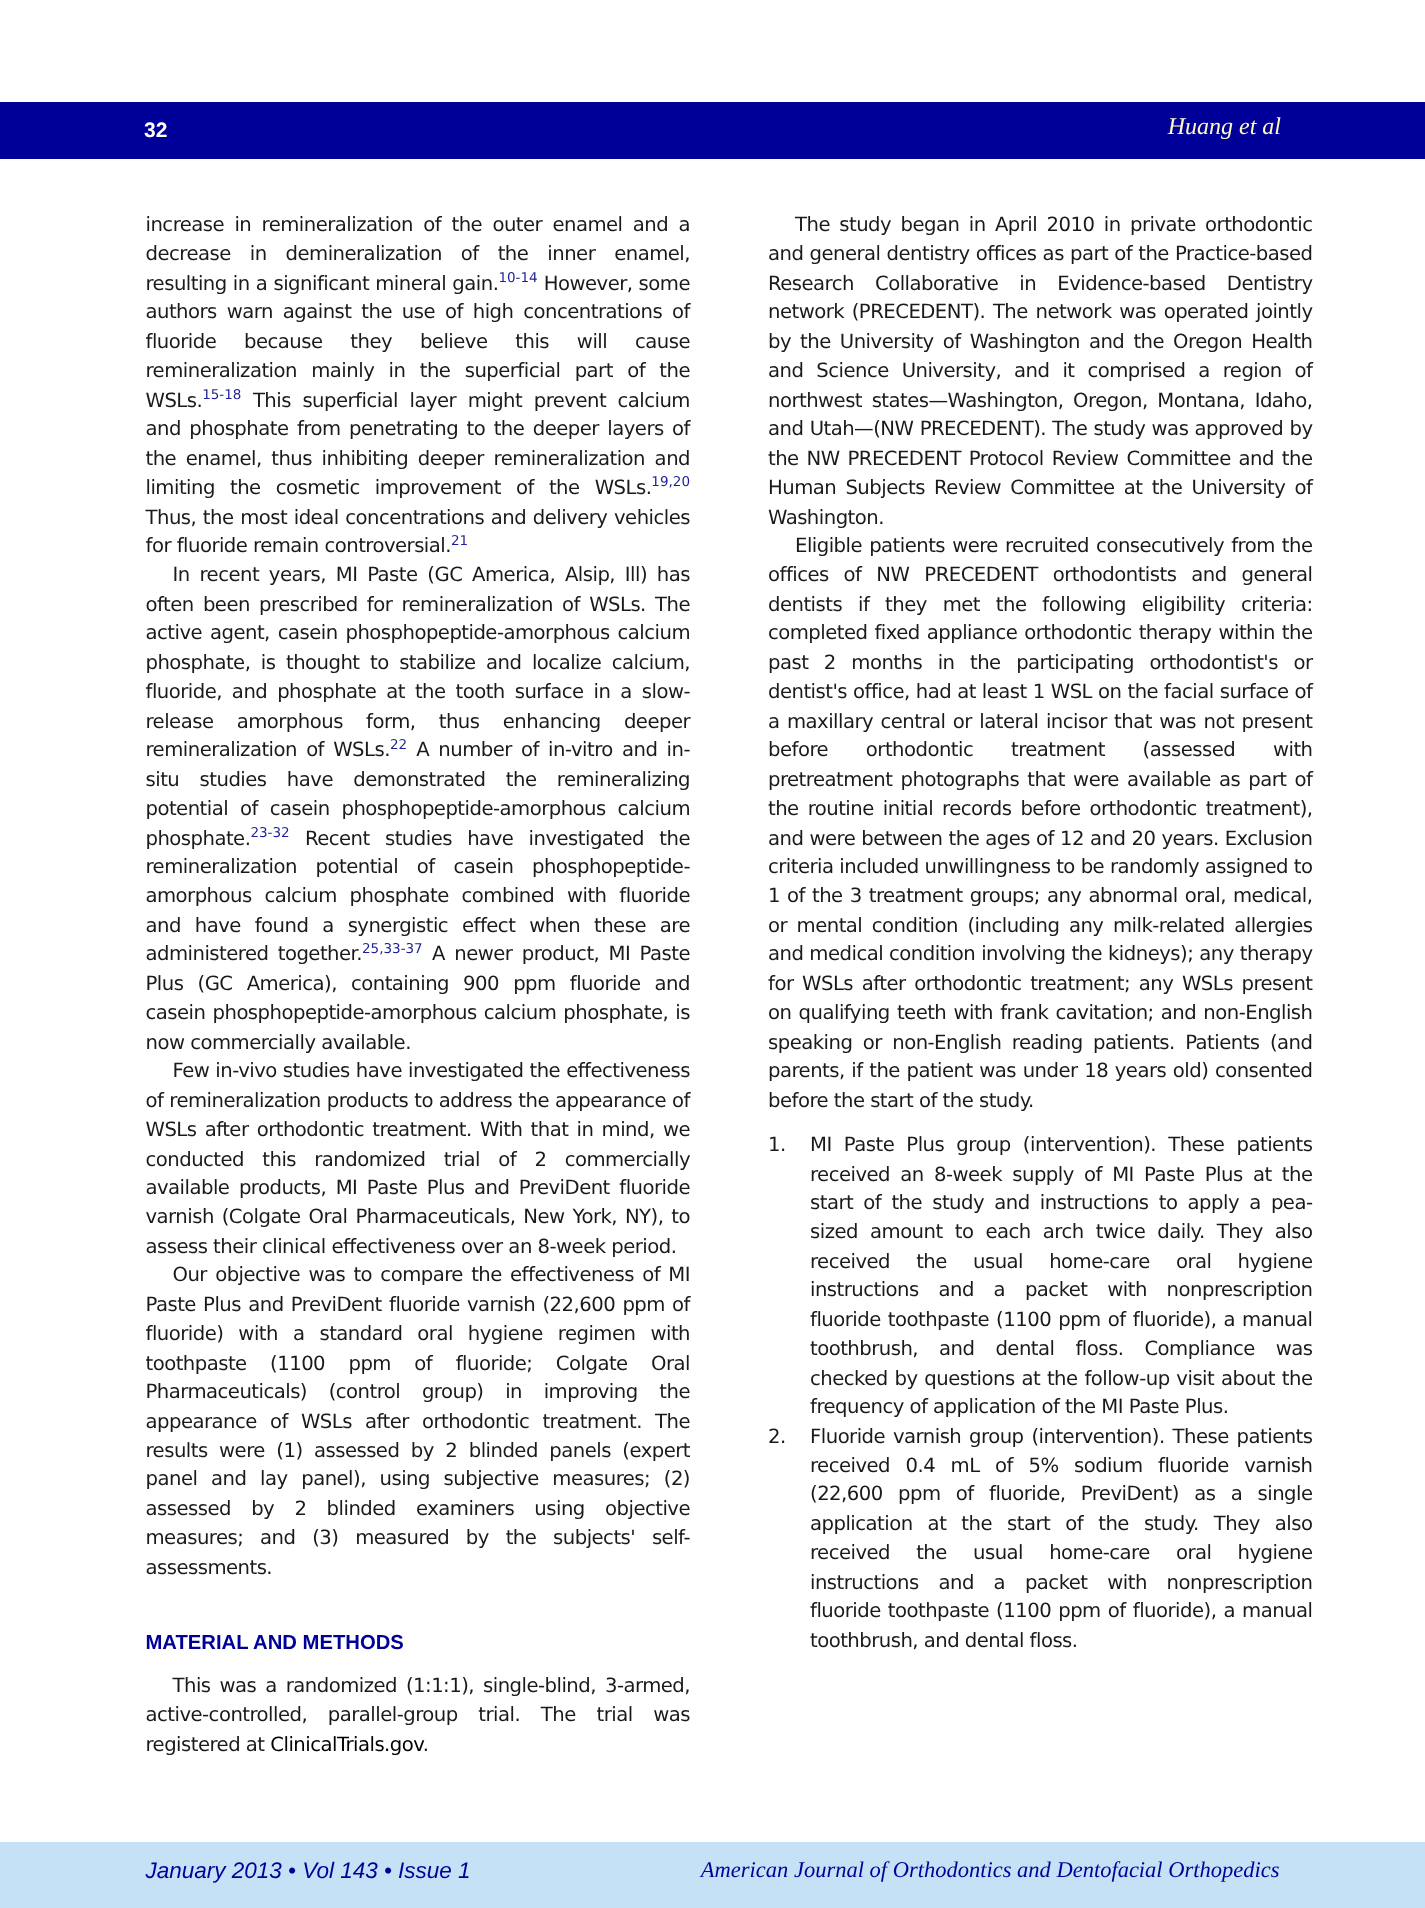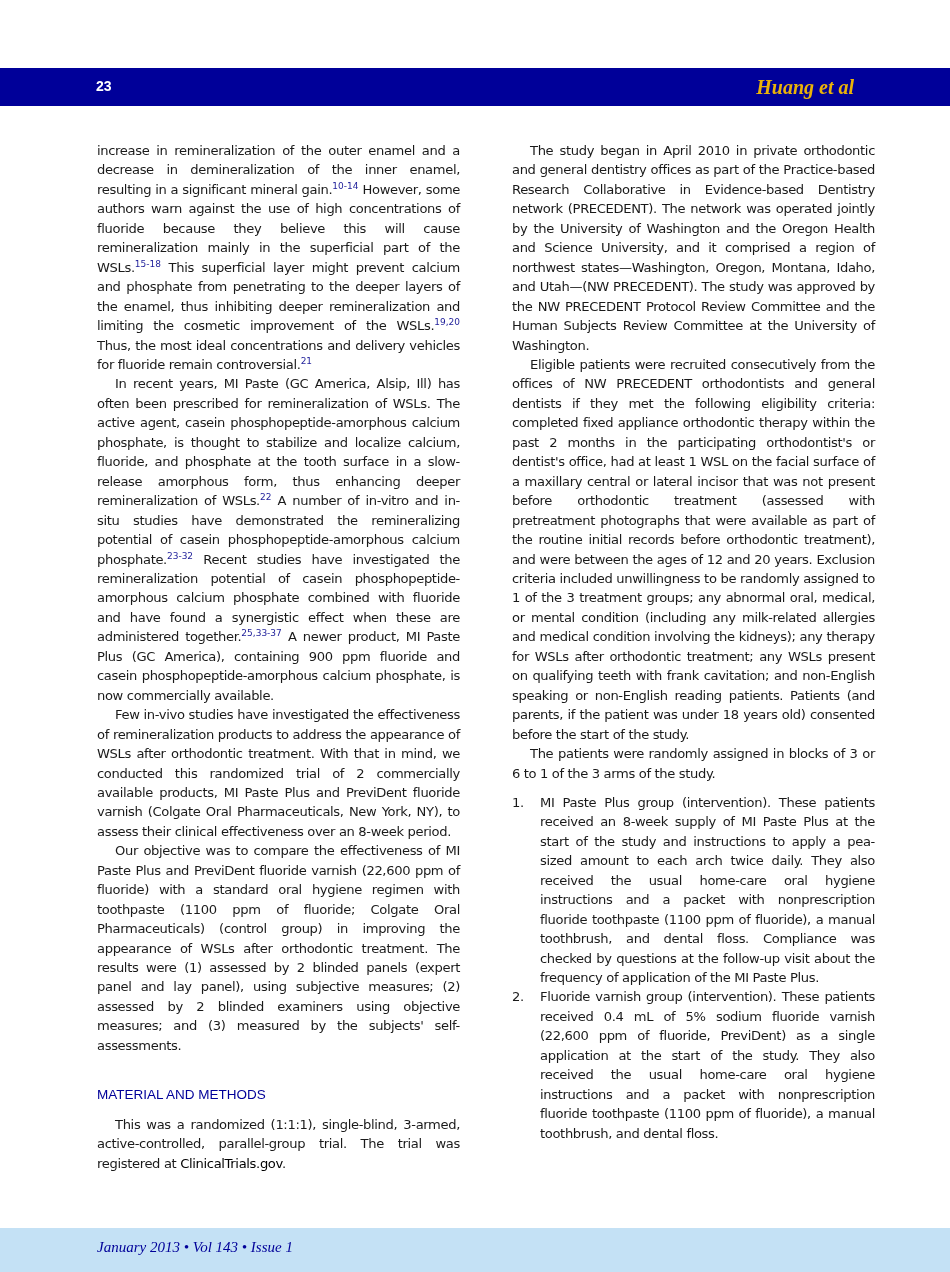--- a/index.html
+++ b/index.html
@@ -7,85 +7,85 @@
   .header-bar {
     position: absolute; left: 0; top: 68px; width: 950px; height: 38px;
     background: #000099;
   }
   .page-number {
     position: absolute; left: 96px; top: 10px;
     font-family: "Liberation Sans", sans-serif; font-weight: bold; font-size: 14px; color: #ffffff;
   }
   .running-head {
     position: absolute; right: 96px; top: 8px;
-    font-family: "Liberation Serif", serif; font-style: italic; font-size: 20px; color: #eab308; font-weight: bold;
+    font-family: "Liberation Serif", serif; font-style: italic; font-size: 16px; color: #fef9c3;
   }
   .column {
     position: absolute; top: 141px; width: 363px;
     font-family: "DejaVu Sans", sans-serif; font-size: 13.1px; line-height: 19.45px;
     color: #1a1a1a; letter-spacing: -0.35px; word-spacing: 0px;
   }
   .col-left { left: 97px; }
   .col-right { left: 494px; margin-left: 18px; }
   .para { margin: 0; text-align: justify; hyphens: manual; }
   .para.indent { text-indent: 18px; }
   sup { font-size: 9px; line-height: 0; color: #1d1d99; vertical-align: 5px; letter-spacing: 0; }
   .section-heading {
-    font-family: "Liberation Sans", sans-serif; font-weight: normal; font-size: 13.5px;
+    font-family: "Liberation Sans", sans-serif; font-weight: bold; font-size: 13.5px;
     color: #000099; margin: 30px 0 10px 0; letter-spacing: 0;
   }
   .link { color: #000000; }
   .numbered-list { margin: 10px 0 0 0; padding: 0; list-style: none; }
   .list-item { position: relative; padding-left: 28px; text-align: justify; }
   .list-num { position: absolute; left: 0; top: 0; }
   .footer-bar {
     position: absolute; left: 0; top: 1228px; width: 950px; height: 44px; background: #c4e1f5;
   }
   .footer-issue {
     position: absolute; left: 97px; top: 11px;
-    font-family: Liberation Serif, serif; font-style: italic; font-size: 15px; color: #000099;
+    font-family: Liberation Sans, sans-serif; font-style: italic; font-size: 15px; color: #000099;
   }
   .footer-journal {
     position: absolute; right: 97px; top: 11px;
     font-family: "Liberation Serif", serif; font-style: italic; font-size: 15px; color: #000099;
   }
 </style>
 </head>
 <body>
 
 <div class="header-bar">
-  <span class="page-number">23</span>
+  <span class="page-number">32</span>
   <span class="running-head">Huang et al</span>
 </div>
 
 <div class="column col-left">
   <p class="para"><span>increase in remineralization of the outer enamel and a decrease in demineralization of the inner enamel, resulting in a significant mineral gain.</span><sup>10-14</sup><span> However, some authors warn against the use of high concentrations of fluoride because they believe this will cause remineralization mainly in the superficial part of the WSLs.</span><sup>15-18</sup><span> This superficial layer might prevent calcium and phosphate from penetrating to the deeper layers of the enamel, thus inhibiting deeper remineralization and limiting the cosmetic improvement of the WSLs.</span><sup>19,20</sup><span> Thus, the most ideal concentrations and delivery vehicles for fluoride remain controversial.</span><sup>21</sup></p>
 
   <p class="para indent"><span>In recent years, MI Paste (GC America, Alsip, Ill) has often been prescribed for remineralization of WSLs. The active agent, casein phosphopeptide-amorphous calcium phosphate, is thought to stabilize and localize calcium, fluoride, and phosphate at the tooth surface in a slow-release amorphous form, thus enhancing deeper remineralization of WSLs.</span><sup>22</sup><span> A number of in-vitro and in-situ studies have demonstrated the remineralizing potential of casein phosphopeptide-amorphous calcium phosphate.</span><sup>23-32</sup><span> Recent studies have investigated the remineralization potential of casein phosphopeptide-amorphous calcium phosphate combined with fluoride and have found a synergistic effect when these are administered together.</span><sup>25,33-37</sup><span> A newer product, MI Paste Plus (GC America), containing 900 ppm fluoride and casein phosphopeptide-amorphous calcium phosphate, is now commercially available.</span></p>
 
   <p class="para indent">Few in-vivo studies have investigated the effectiveness of remineralization products to address the appearance of WSLs after orthodontic treatment. With that in mind, we conducted this randomized trial of 2 commercially available products, MI Paste Plus and PreviDent fluoride varnish (Colgate Oral Pharmaceuticals, New York, NY), to assess their clinical effectiveness over an 8-week period.</p>
 
   <p class="para indent">Our objective was to compare the effectiveness of MI Paste Plus and PreviDent fluoride varnish (22,600 ppm of fluoride) with a standard oral hygiene regimen with toothpaste (1100 ppm of fluoride; Colgate Oral Pharmaceuticals) (control group) in improving the appearance of WSLs after orthodontic treatment. The results were (1) assessed by 2 blinded panels (expert panel and lay panel), using subjective measures; (2) assessed by 2 blinded examiners using objective measures; and (3) measured by the subjects' self-assessments.</p>
 
   <h2 class="section-heading">MATERIAL AND METHODS</h2>
 
   <p class="para indent"><span>This was a randomized (1:1:1), single-blind, 3-armed, active-controlled, parallel-group trial. The trial was registered at </span><span class="link">ClinicalTrials.gov</span><span>.</span></p>
 </div>
 
 <div class="column col-right">
   <p class="para indent">The study began in April 2010 in private orthodontic and general dentistry offices as part of the Practice-based Research Collaborative in Evidence-based Dentistry network (PRECEDENT). The network was operated jointly by the University of Washington and the Oregon Health and Science University, and it comprised a region of northwest states—Washington, Oregon, Montana, Idaho, and Utah—(NW PRECEDENT). The study was approved by the NW PRECEDENT Protocol Review Committee and the Human Subjects Review Committee at the University of Washington.</p>
   <p class="para indent">Eligible patients were recruited consecutively from the offices of NW PRECEDENT orthodontists and general dentists if they met the following eligibility criteria: completed fixed appliance orthodontic therapy within the past 2 months in the participating orthodontist's or dentist's office, had at least 1 WSL on the facial surface of a maxillary central or lateral incisor that was not present before orthodontic treatment (assessed with pretreatment photographs that were available as part of the routine initial records before orthodontic treatment), and were between the ages of 12 and 20 years. Exclusion criteria included unwillingness to be randomly assigned to 1 of the 3 treatment groups; any abnormal oral, medical, or mental condition (including any milk-related allergies and medical condition involving the kidneys); any therapy for WSLs after orthodontic treatment; any WSLs present on qualifying teeth with frank cavitation; and non-English speaking or non-English reading patients. Patients (and parents, if the patient was under 18 years old) consented before the start of the study.</p>
-  <p class="para indent">The patients were randomly assigned in blocks of 3 or 6 to 1 of the 3 arms of the study.</p>
   <ol class="numbered-list">
     <li class="list-item">
       <span class="list-num">1.</span>
       <span>MI Paste Plus group (intervention). These patients received an 8-week supply of MI Paste Plus at the start of the study and instructions to apply a pea-sized amount to each arch twice daily. They also received the usual home-care oral hygiene instructions and a packet with nonprescription fluoride toothpaste (1100 ppm of fluoride), a manual toothbrush, and dental floss. Compliance was checked by questions at the follow-up visit about the frequency of application of the MI Paste Plus.</span>
     </li>
     <li class="list-item">
       <span class="list-num">2.</span>
       <span>Fluoride varnish group (intervention). These patients received 0.4 mL of 5% sodium fluoride varnish (22,600 ppm of fluoride, PreviDent) as a single application at the start of the study. They also received the usual home-care oral hygiene instructions and a packet with nonprescription fluoride toothpaste (1100 ppm of fluoride), a manual toothbrush, and dental floss.</span>
     </li>
   </ol>
 </div>
 
 <div class="footer-bar">
   <span class="footer-issue">January 2013 • Vol 143 • Issue 1</span>
+  <span class="footer-journal">American Journal of Orthodontics and Dentofacial Orthopedics</span>
 </div>
 
 </body></html>

